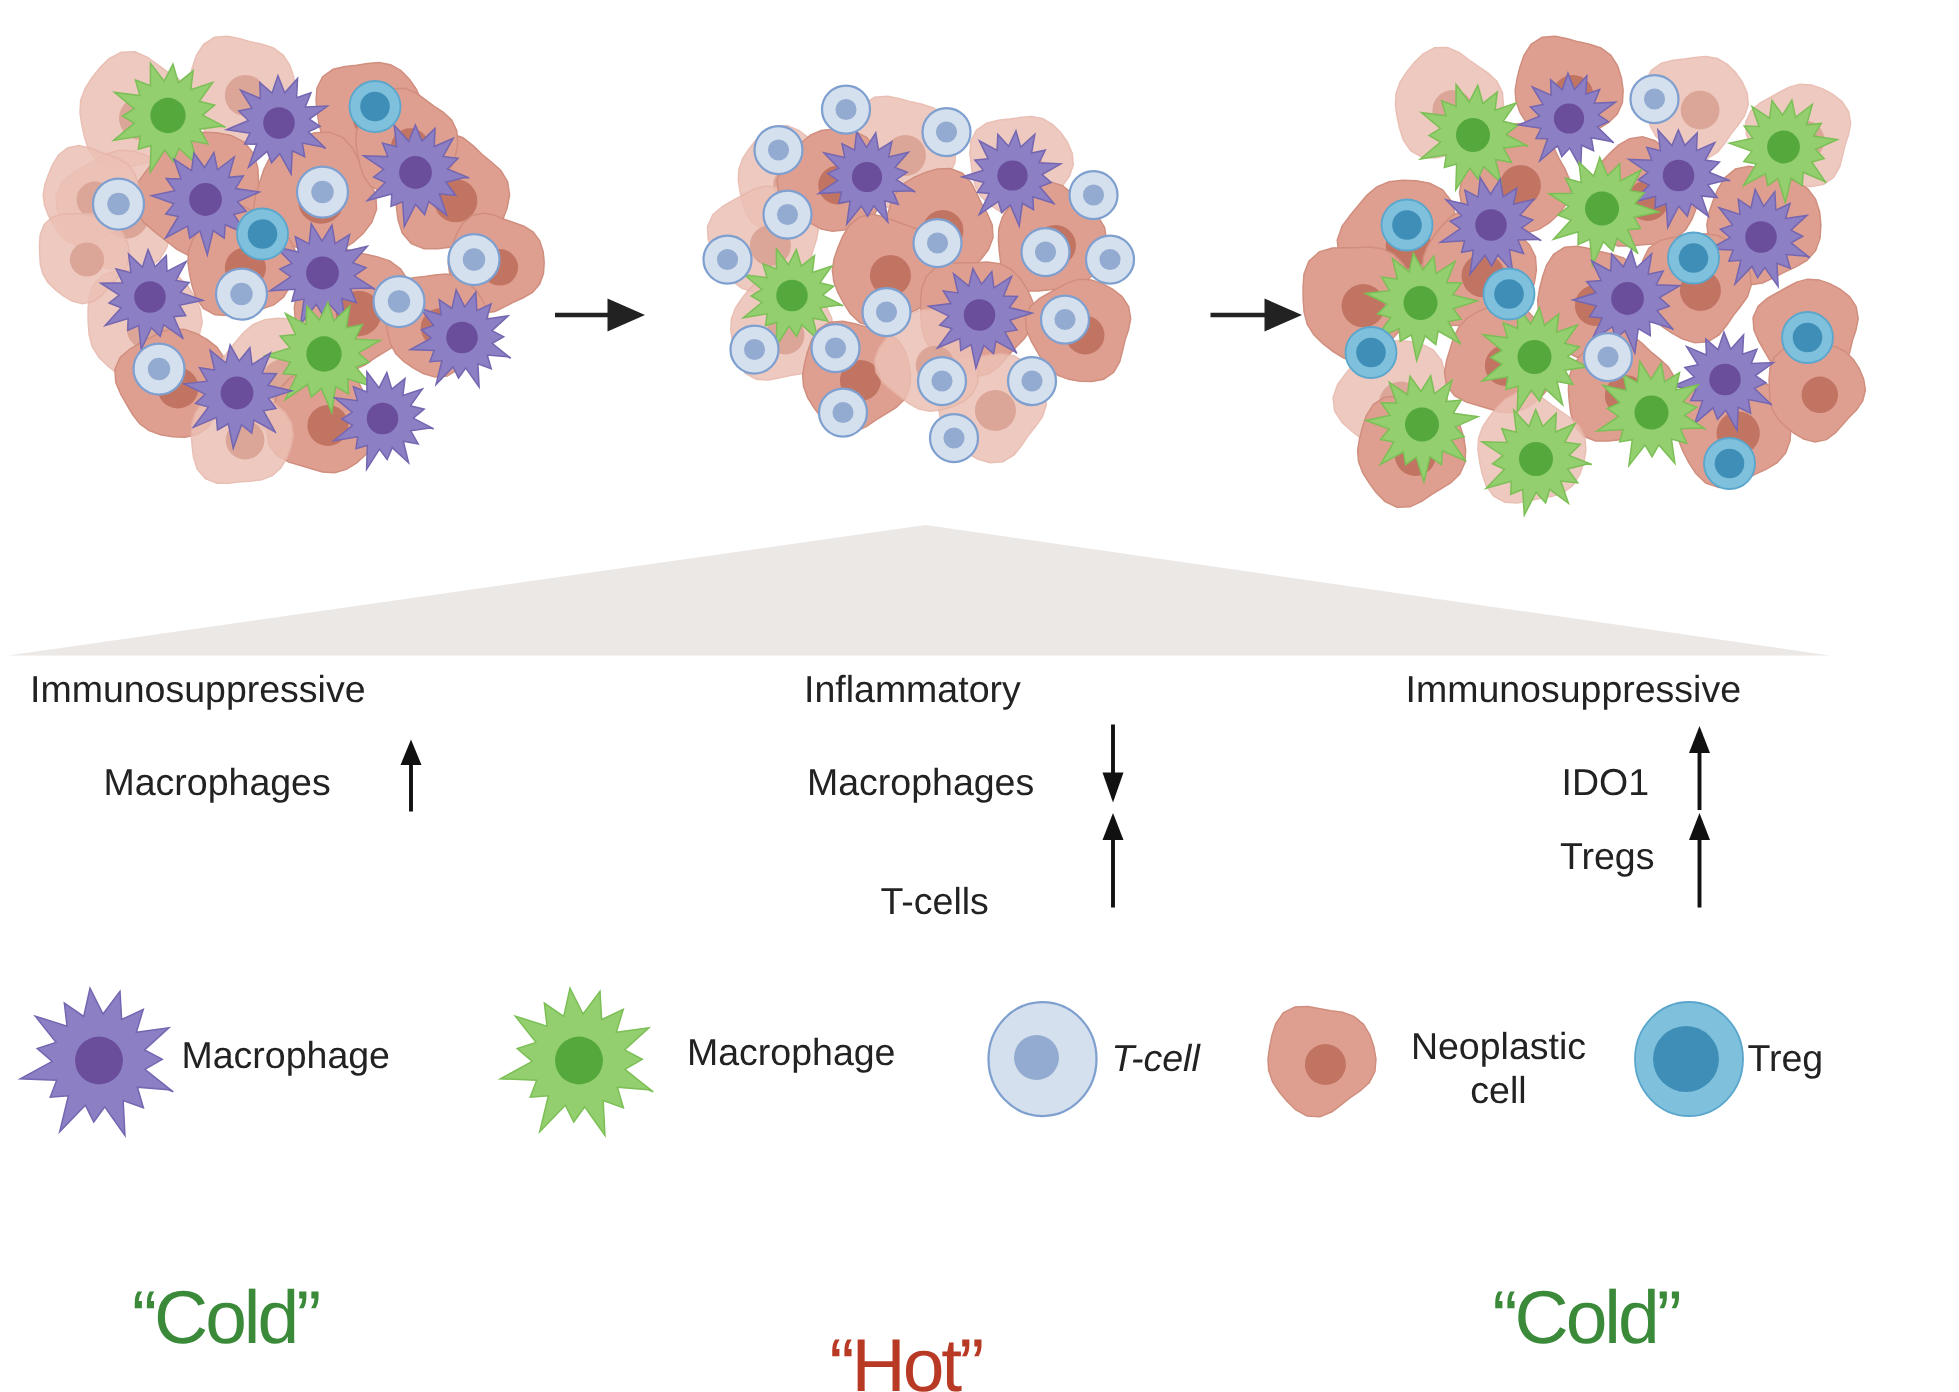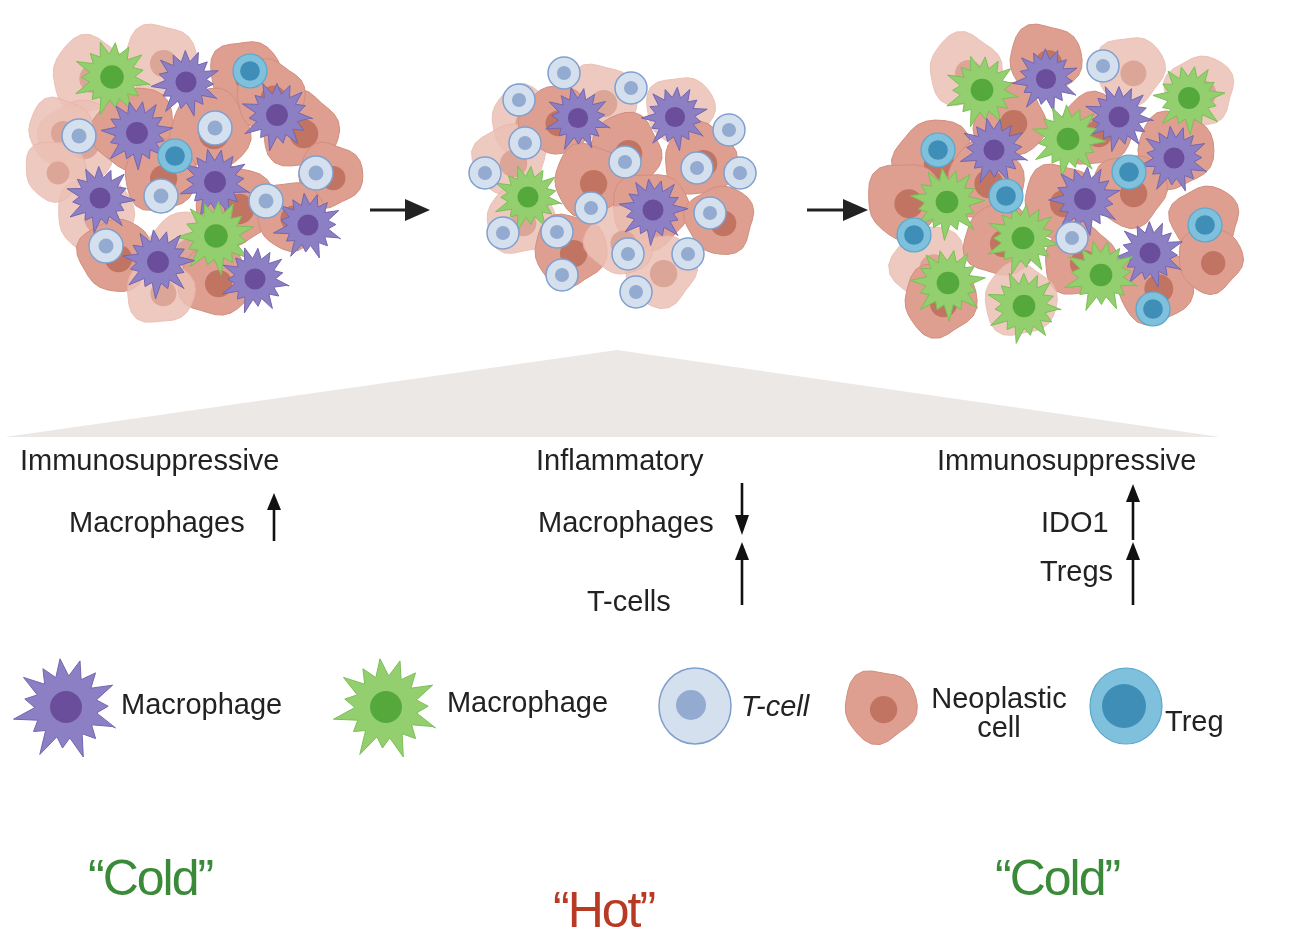--- a/index.html
+++ b/index.html
@@ -1,19 +1,19 @@
 <!DOCTYPE html>
 <html><head>
 <meta charset="utf-8">
 <style>
   html, body { margin:0; padding:0; background:#ffffff; }
   body { width:1306px; height:928px; position:relative; overflow:hidden;
          font-family:"Liberation Sans", sans-serif; color:#1e1e1e; }
   svg#scene { position:absolute; left:0; top:0; }
-  .lbl { position:absolute; font-size:29px; line-height:29px; white-space:nowrap; color:#222; }
+  .lbl { position:absolute; font-size:25px; line-height:29px; white-space:nowrap; color:#222; }
   .ctr { text-align:center; }
   .big { position:absolute; font-size:50px; line-height:80px; white-space:nowrap; letter-spacing:-2px; }
 </style>
 </head>
 <body>
 
 <svg id="scene" width="1306" height="928" viewBox="0 0 1306 928">
   <g id="tumor-left">
       <g>
         <path d="M129.3,75.0L127.9,83.7L125.1,91.9L120.6,99.4L113.8,104.8L105.7,107.6L97.7,108.9L90.0,110.5L81.5,112.2L72.3,111.8L64.2,107.3L59.0,99.7L56.3,91.2L54.5,83.1L53.3,75.0L53.8,66.7L56.7,59.0L61.2,52.0L66.4,45.4L72.7,39.1L80.8,34.8L90.0,34.5L98.4,38.2L105.3,43.3L111.6,47.9L118.4,52.3L124.7,58.3L128.6,66.2L129.3,75.0Z" fill="#ecc0b5" stroke="#e6b5a8" stroke-width="1" opacity="0.85"></path>
@@ -549,17 +549,17 @@
 
 <div class="lbl" style="left:121px; top:690px;">Macrophage</div>
 <div class="lbl ctr" style="left:440px; top:688px; width:175px;">
   <div>Macrophage</div>
 </div>
 <div class="lbl" style="left:741px; top:692px;font-style:italic;">T-cell</div>
 <div class="lbl ctr" style="left:922px; top:684px; width:154px;">
   <div>Neoplastic</div>
   <div>cell</div>
 </div>
-<div class="lbl" style="left:1165px; top:692px;margin-top:15px;">Treg</div>
+<div class="lbl" style="left:1165px; top:692px;">Treg</div>
 
 <div class="big" id="cls0" style="left: 88px; top: 838px; color: rgb(58, 138, 58);">“Cold”</div>
 <div class="big" id="cls1" style="left: 553px; top: 870px; color: rgb(184, 58, 37);">“Hot”</div>
 <div class="big" id="cls2" style="left: 995px; top: 838px; color: rgb(58, 138, 58);">“Cold”</div>
 
 </body></html>

